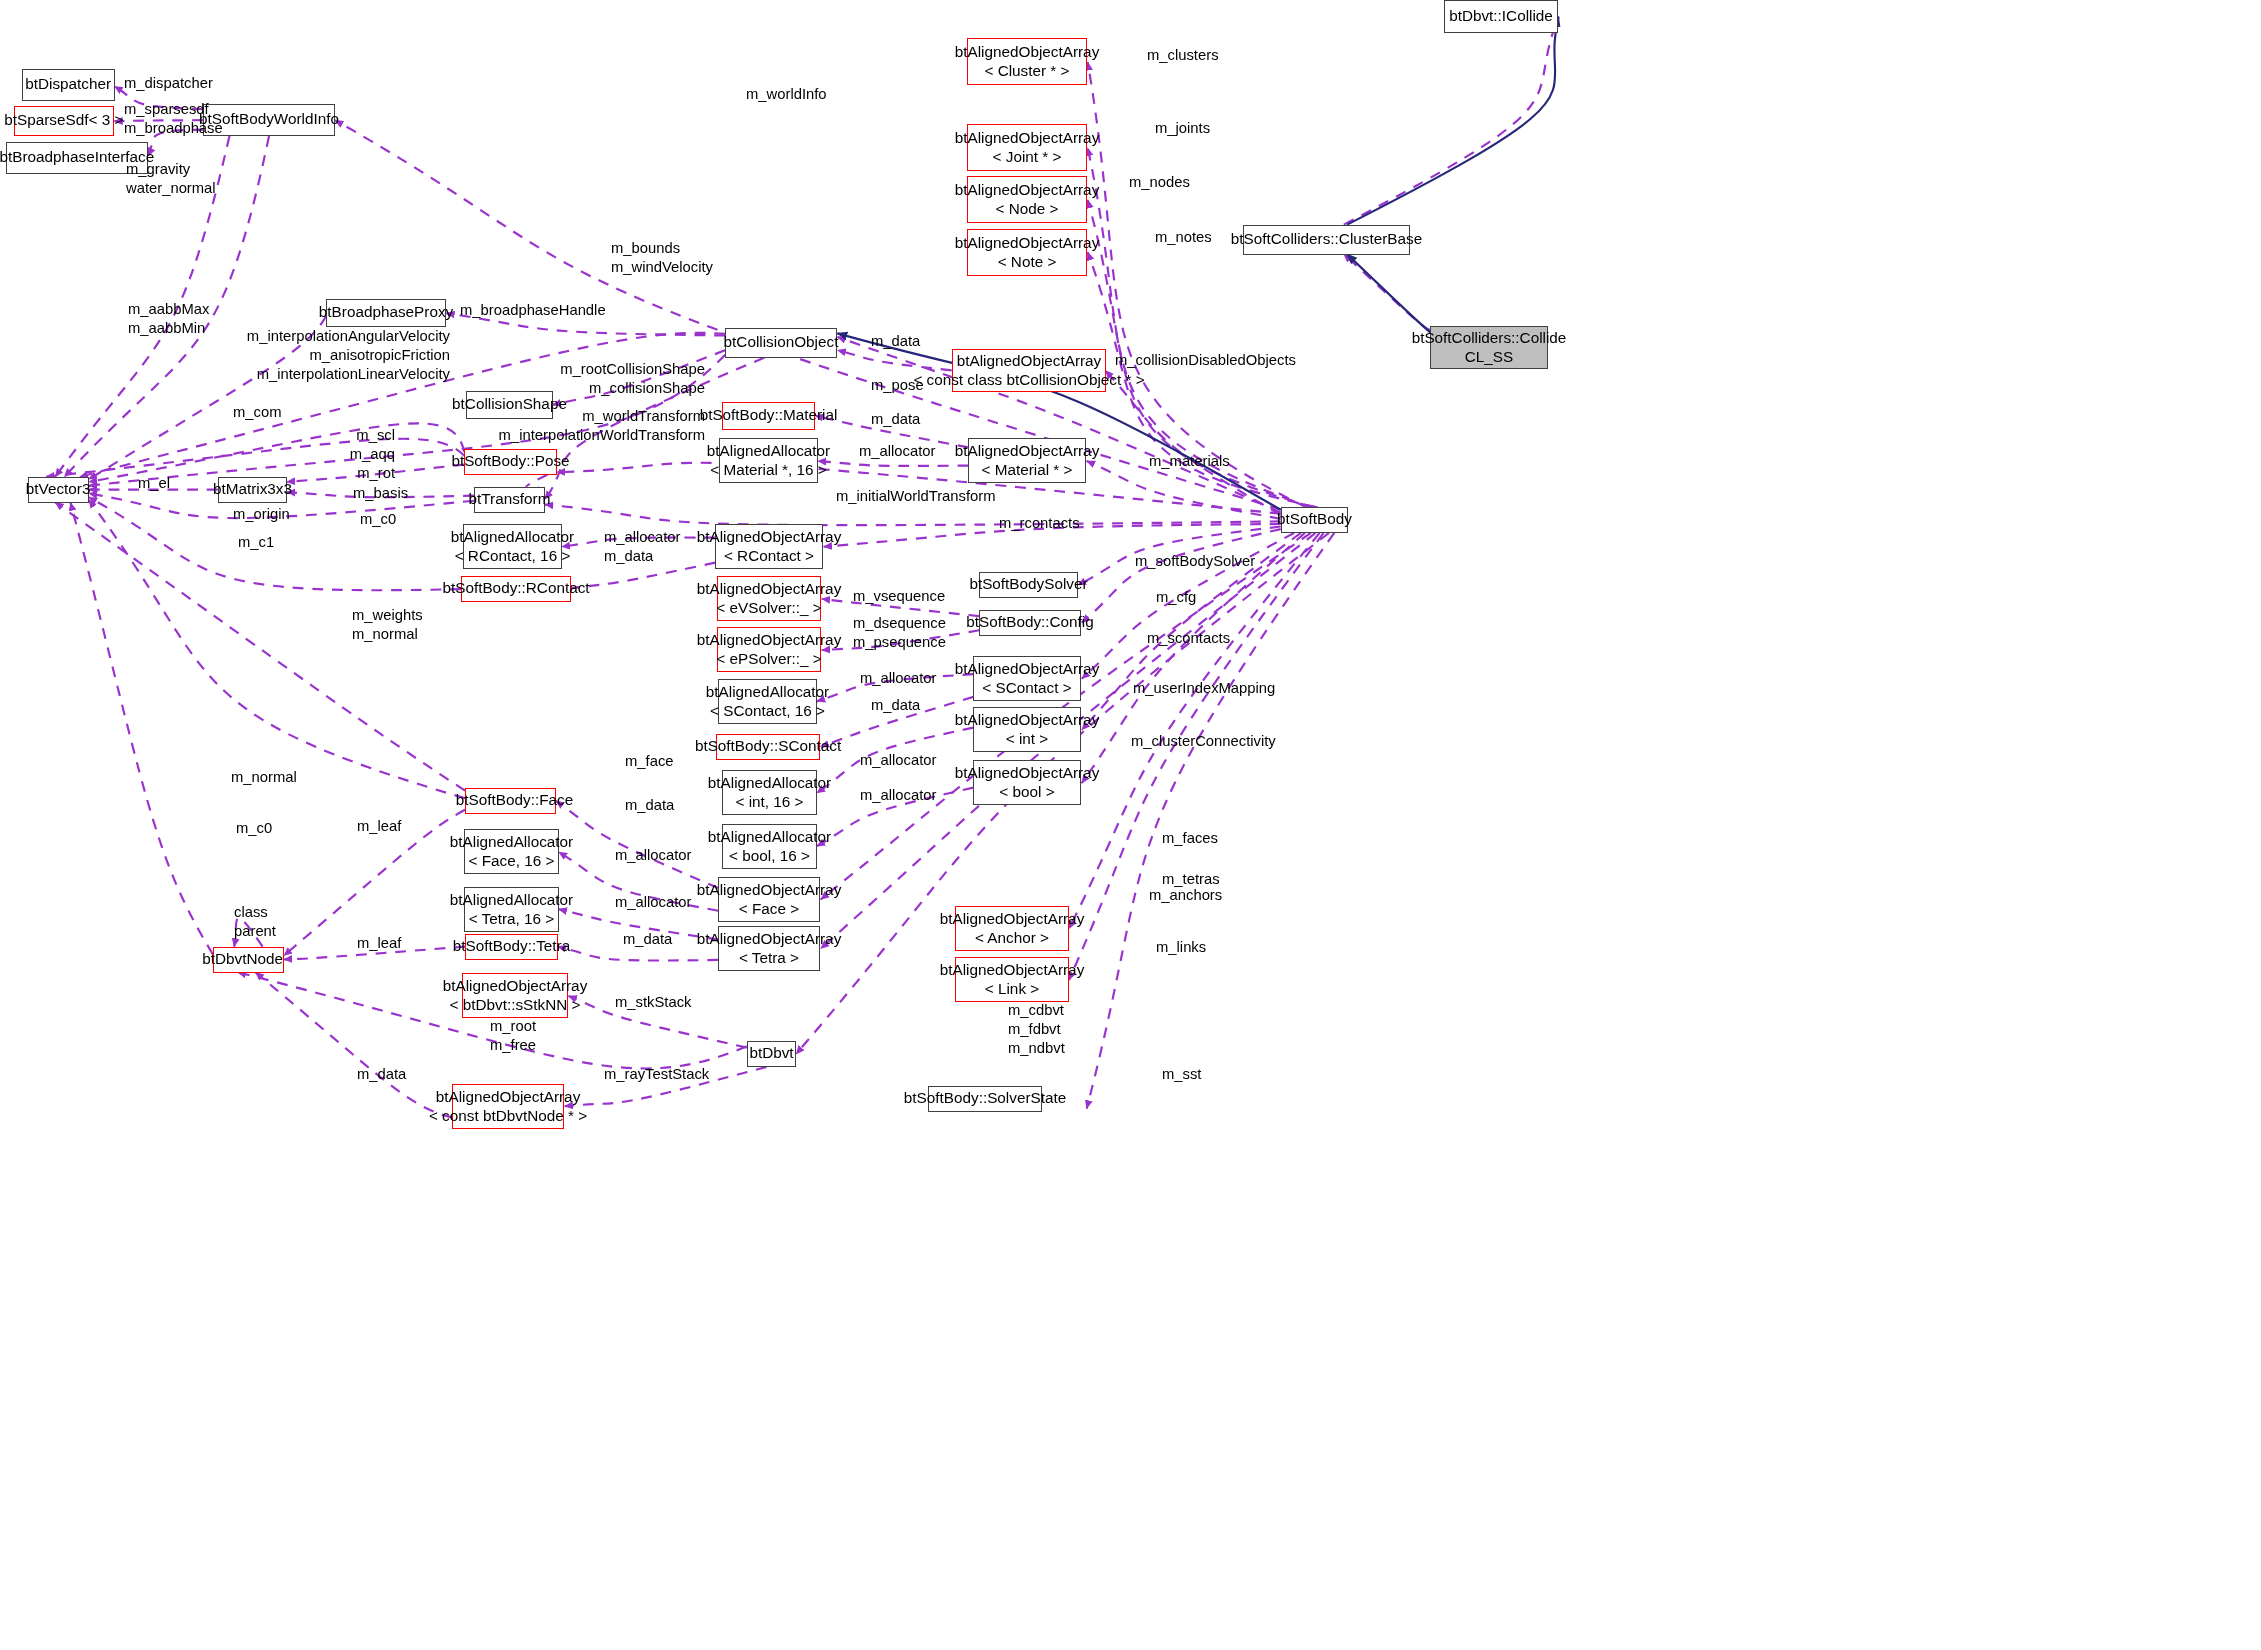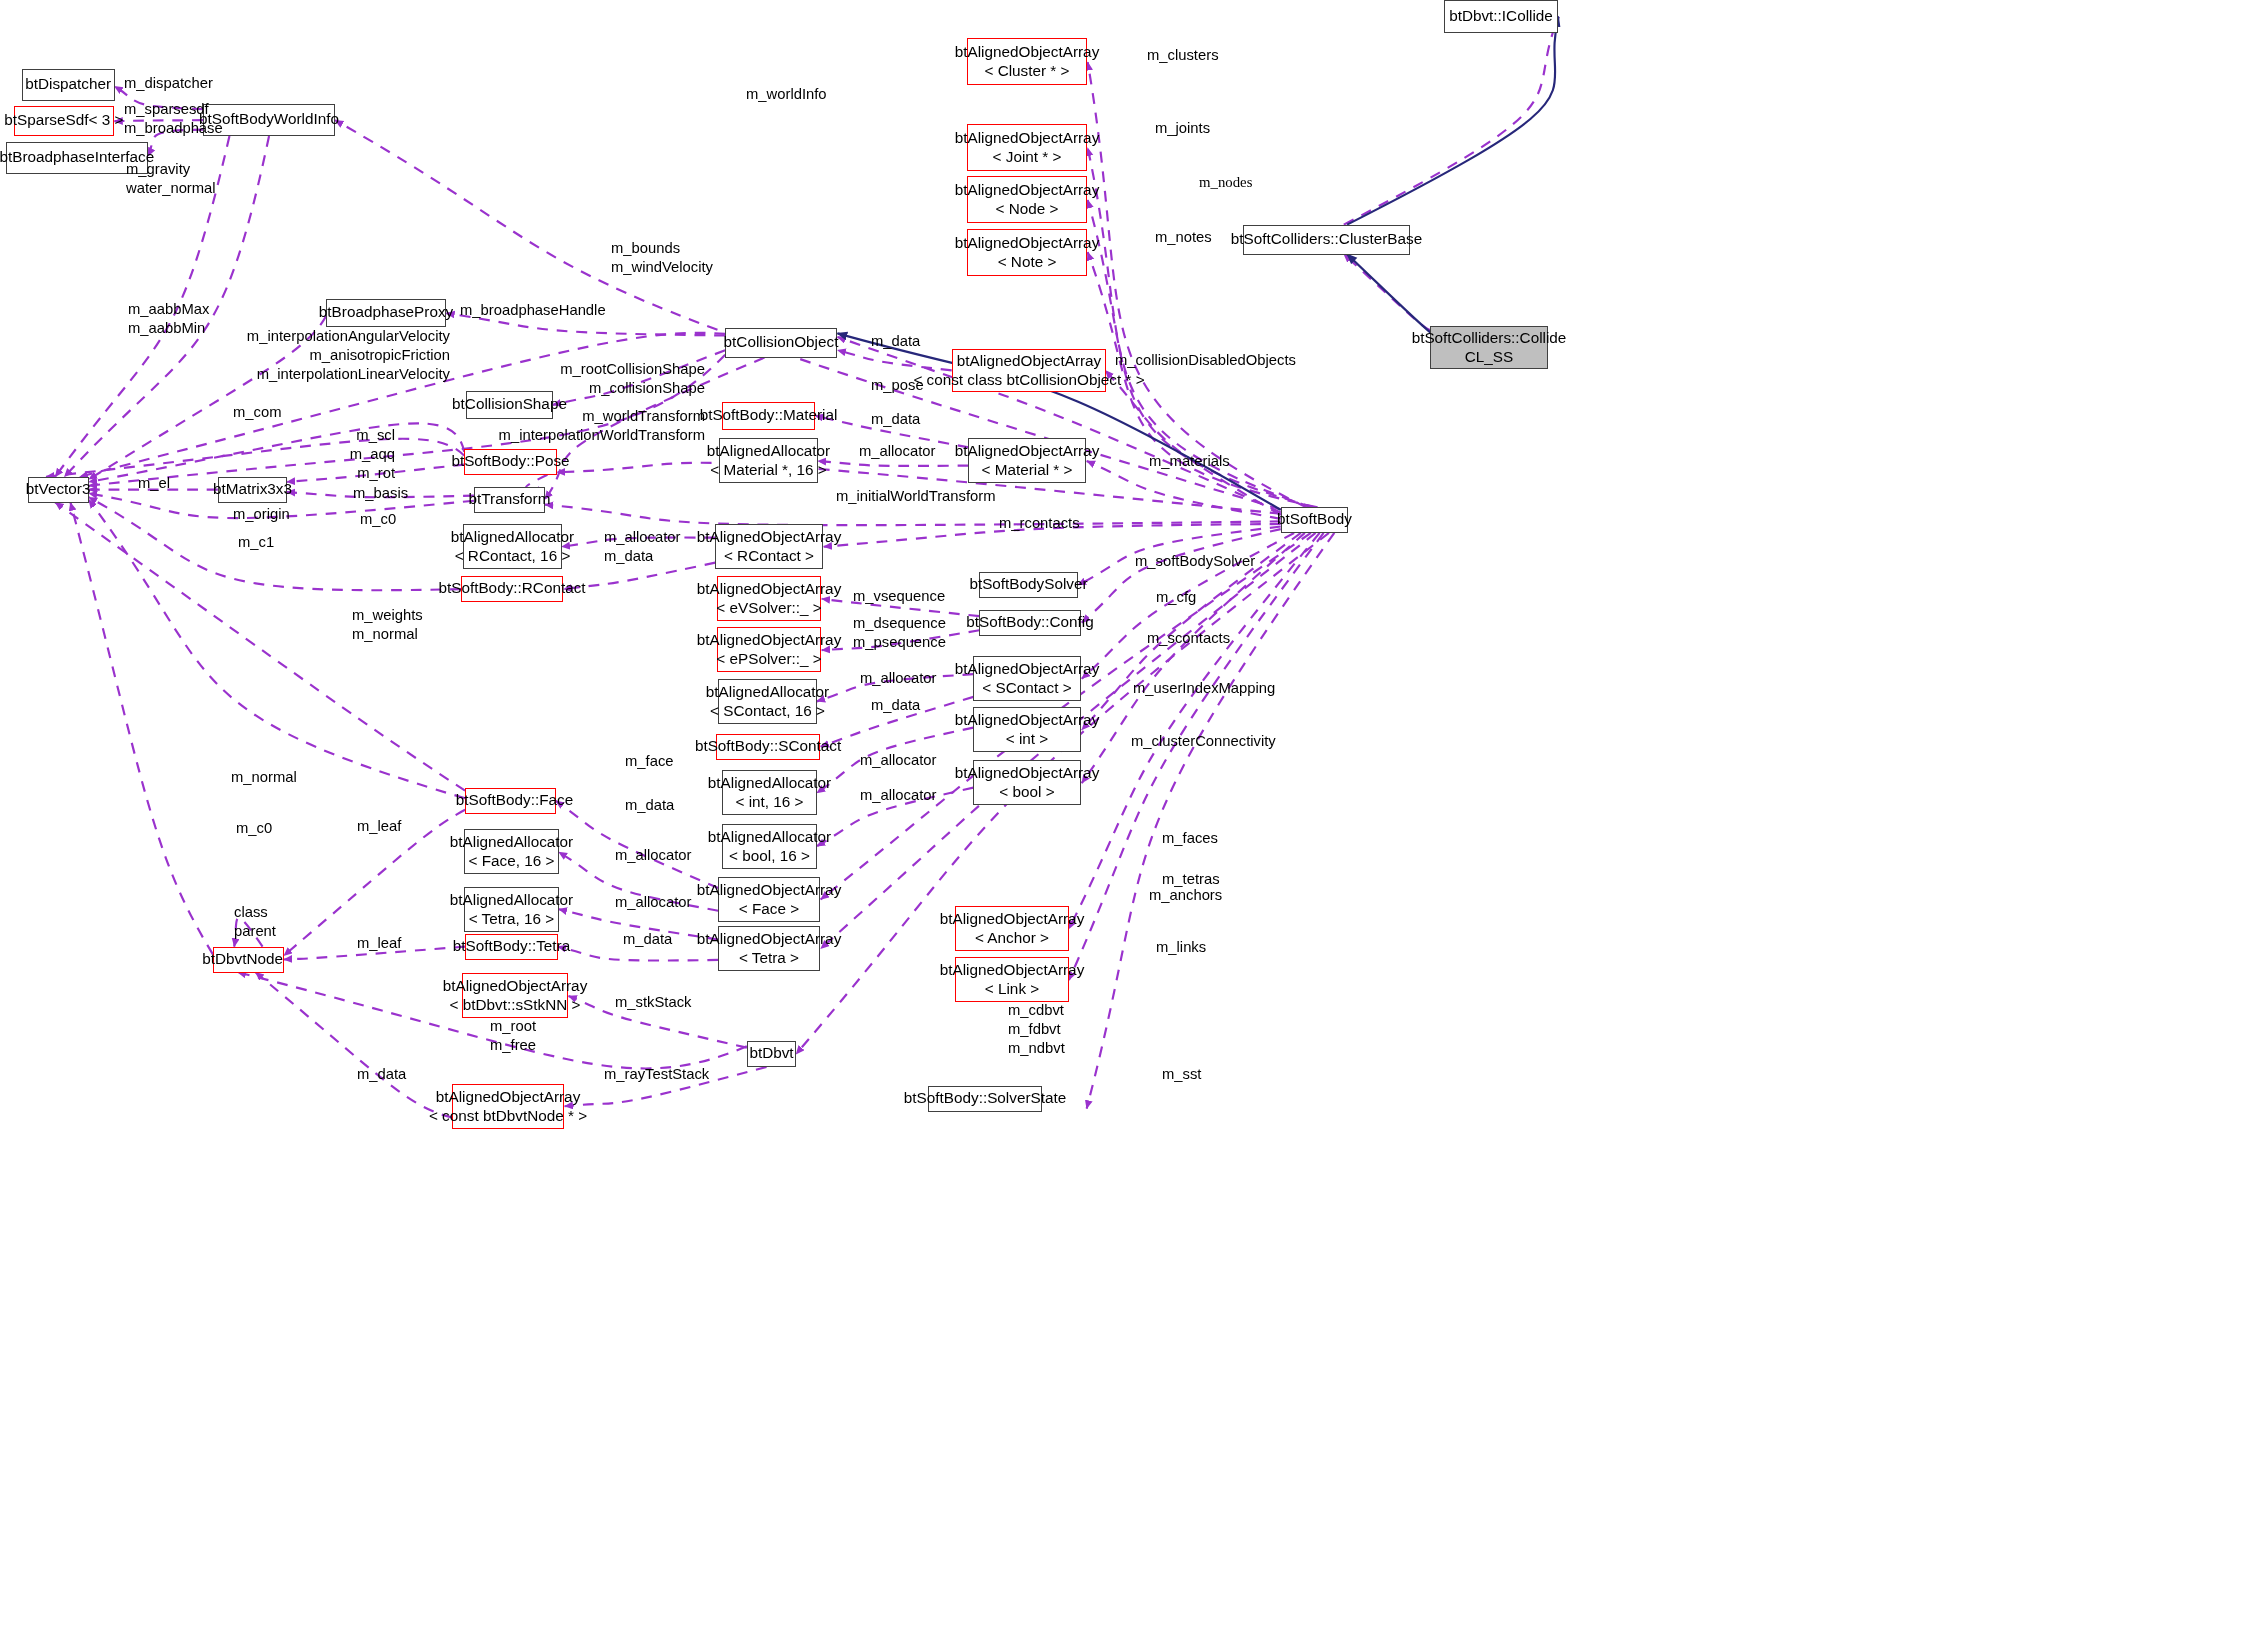--- a/index.html
+++ b/index.html
@@ -205,21 +205,21 @@
         <span>btSoftBody</span>
       </div>
       <div class="node" style="left: 463px; top: 524px; width: 99px; height: 45px;">
         <span>btAlignedAllocator</span>
         <span class="l2">&lt; RContact, 16 &gt;</span>
       </div>
       <div class="node" style="left: 715px; top: 524px; width: 108px; height: 45px;">
         <span>btAlignedObjectArray</span>
         <span class="l2">&lt; RContact &gt;</span>
       </div>
-      <div class="node red" style="left: 461px; top: 576px; width: 102px; height: 25.6px; justify-content: center;">
+      <div class="node red" style="left: 461px; top: 576px; width: 110px; height: 25.6px; justify-content: center;">
         <span>btSoftBody::RContact</span>
       </div>
       <div class="node" style="left: 979px; top: 572px; width: 99px; height: 25.6px;">
         <span>btSoftBodySolver</span>
       </div>
       <div class="node red" style="left: 717px; top: 576px; width: 104px; height: 45px;">
         <span>btAlignedObjectArray</span>
         <span class="l2">&lt; eVSolver::_ &gt;</span>
       </div>
       <div class="node" style="left: 979px; top: 610px; width: 102px; height: 25.6px;">
@@ -314,21 +314,21 @@
       <div class="elabel" style="top: 85px; left: 746px;">
         <span>m_worldInfo</span>
       </div>
       <div class="elabel" style="top: 100px; left: 124px;">
         <span>m_sparsesdf</span>
         <span>m_broadphase</span>
       </div>
       <div class="elabel" style="top: 119px; left: 1155px;">
         <span>m_joints</span>
       </div>
-      <div class="elabel" style="top: 173px; left: 1199px; font-family: Liberation Serif, serif;">
+      <div class="elabel" style="top: 173px; left: 1129px;">
         <span>m_nodes</span>
       </div>
       <div class="elabel" style="top: 160px; left: 126px;">
         <span>m_gravity</span>
         <span>water_normal</span>
       </div>
       <div class="elabel" style="top: 228px; left: 1155px;">
         <span>m_notes</span>
       </div>
       <div class="elabel" style="top: 239px; left: 611px;">

